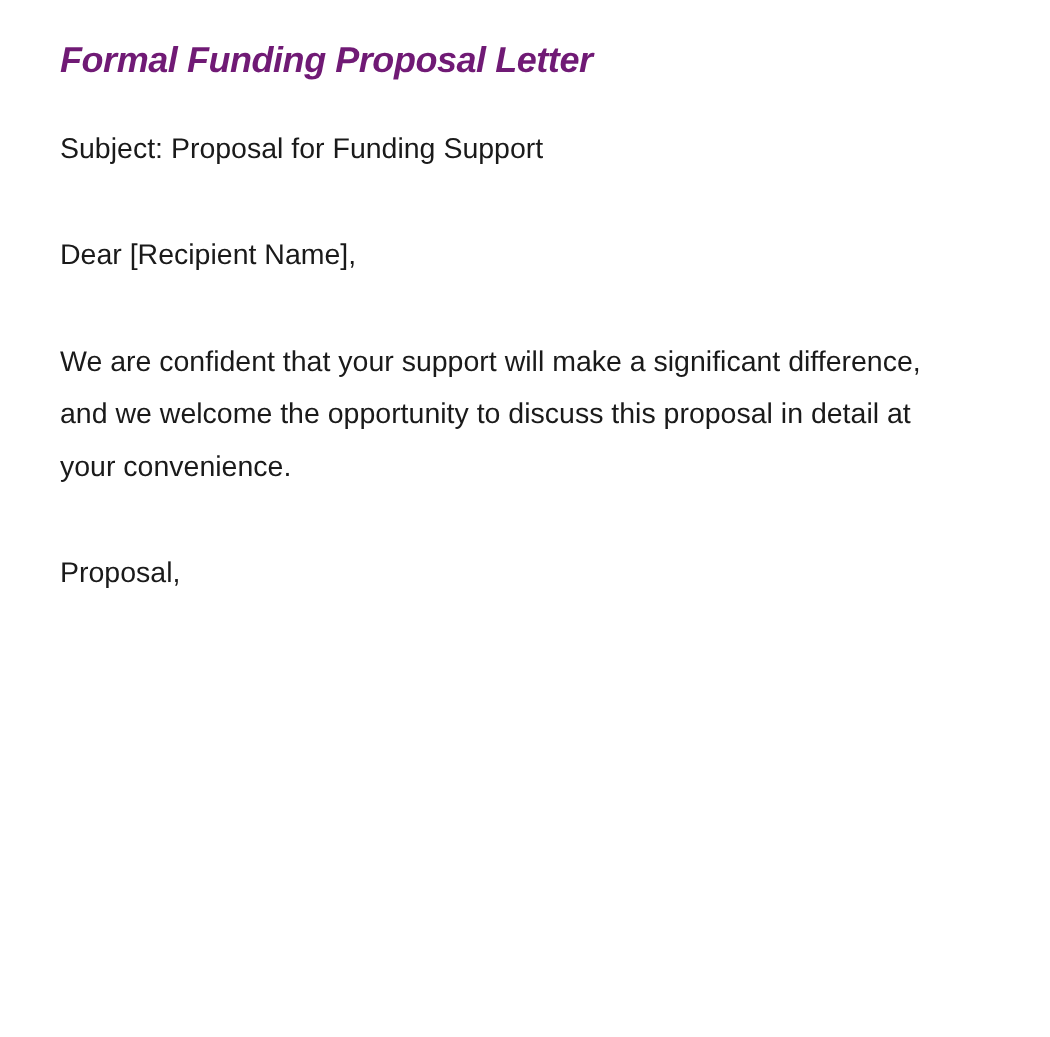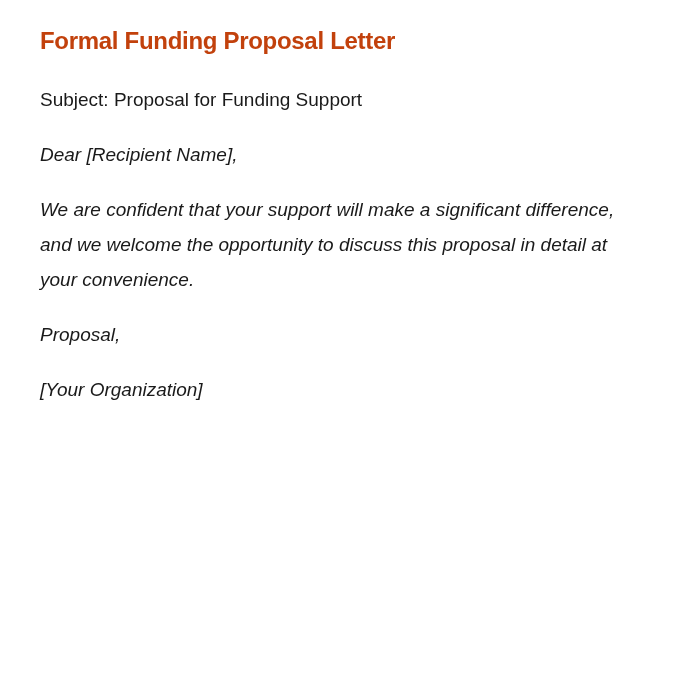--- a/index.html
+++ b/index.html
@@ -1,26 +1,25 @@
 <!DOCTYPE html>
 <html><head>
   <meta charset="utf-8">
   <style>
     html, body { margin: 0; padding: 0; background: #ffffff; }
     body { width: 700px; height: 691px; overflow: hidden; position: relative;
            font-family: "Liberation Sans", sans-serif; color: #1a1a1a; }
     .doc { position: absolute; left: 40px; top: 24px; width: 600px; }
-    .title { font-size: 24px; font-weight: bold; color: #c2410c; margin: 0; line-height: 34px; letter-spacing: -0.3px; }
+    .title { font-size: 24px; font-weight: bold; color: #701a75; margin: 0; line-height: 34px; letter-spacing: -0.3px; font-style: italic; }
     .p { font-size: 19px; line-height: 35px; margin: 0; }
     .subject { margin-top: 24px; }
-    .gap { margin-top: 20px; font-style: italic; }
+    .gap { margin-top: 36px; }
   </style>
 </head>
 <body>
 
 <div class="doc">
   <h1 class="title">Formal Funding Proposal Letter</h1>
   <p class="p subject">Subject: Proposal for Funding Support</p>
   <p class="p gap">Dear [Recipient Name],</p>
   <p class="p gap">We are confident that your support will make a significant difference, and we welcome the opportunity to discuss this proposal in detail at your convenience.</p>
   <p class="p gap">Proposal,</p>
-  <p class="p gap">[Your Organization]</p>
 </div>
 
 </body></html>

